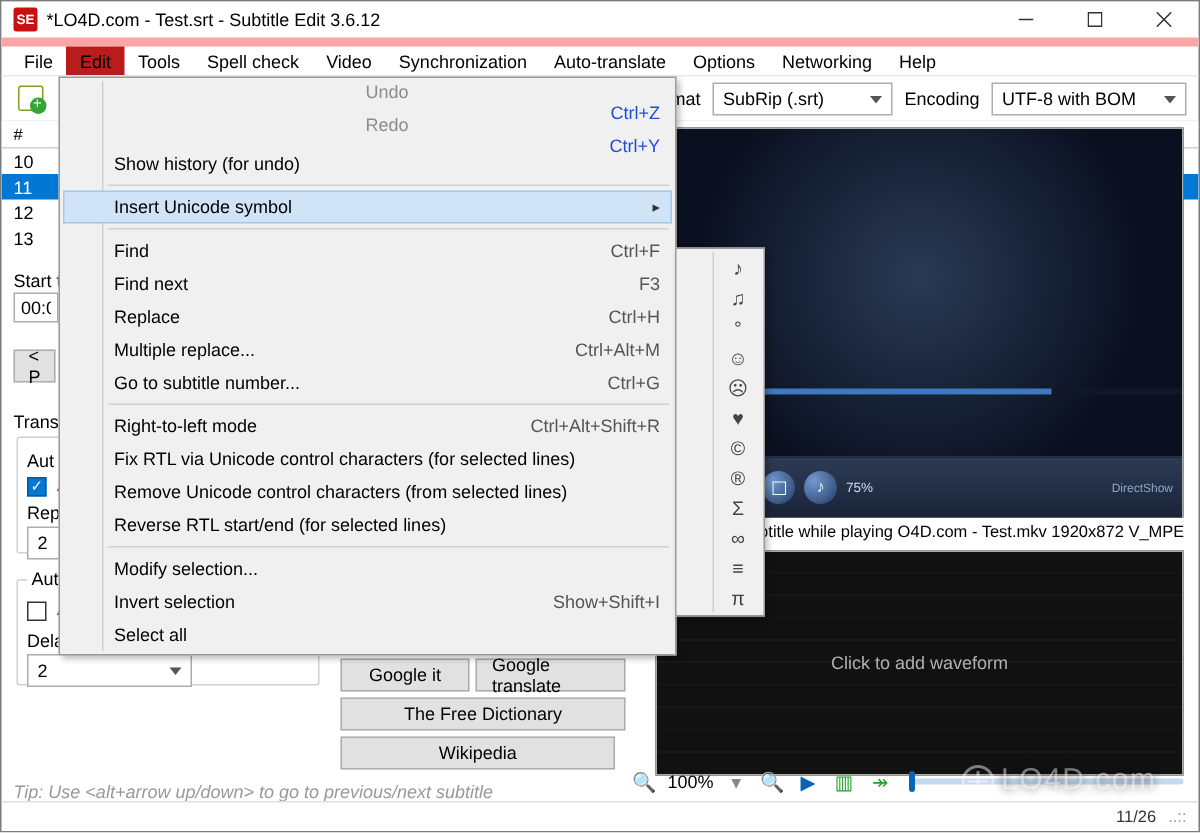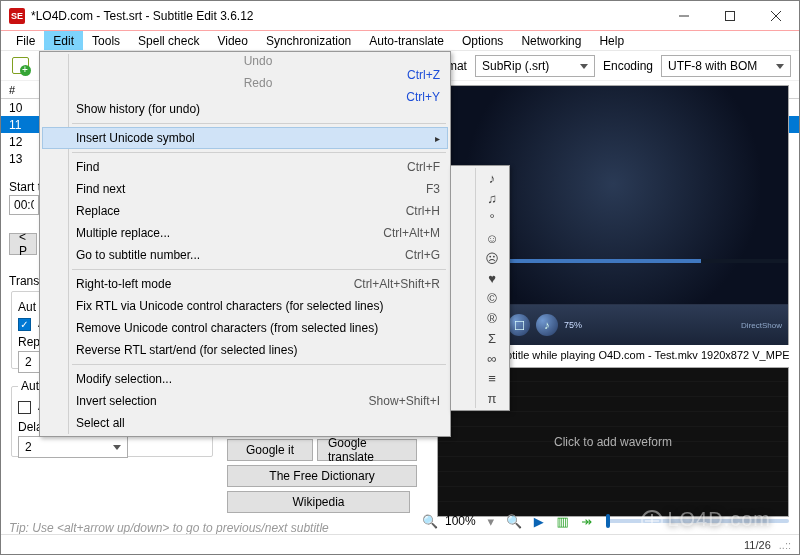--- a/index.html
+++ b/index.html
@@ -1,31 +1,31 @@
 <!DOCTYPE html>
 <html><head>
 <meta charset="utf-8">
 <style>
   html,body{margin:0;padding:0;font-family:"Segoe UI",Tahoma,sans-serif;font-size:11px;color:#000;background:#fff;
     -webkit-user-select:none;user-select:none;}
   *{box-sizing:border-box;}
   .window{width:800px;height:555px;border:1px solid #7c7c7c;position:relative;overflow:hidden;background:#fff;}
   
-  .titlebar{height:30px;display:flex;align-items:center;padding:0 0 0 8px;border-bottom:1px solid #fca5a5;background:#fff;}
+  .titlebar{height:30px;display:flex;align-items:center;padding:0 0 0 8px;border-bottom:6px solid #fca5a5;background:#fff;}
   .app-icon{width:16px;height:16px;background:#c91010;color:#fff;font-size:9px;font-weight:bold;display:flex;
     align-items:center;justify-content:center;border-radius:2px;margin-right:6px;}
   .title-text{flex:1;font-size:12px;}
   .win-btns{display:flex;height:100%;}
   .win-btn{width:46px;height:100%;display:flex;align-items:center;justify-content:center;font-size:12px;
     color:#333;}
   .win-btn svg{width:10px;height:10px;}
   
   .menubar{height:20px;display:flex;padding:0 6px;border-bottom:1px solid #e8e8e8;font-size:12px;}
   .menu-item{padding:2px 9px;display:flex;align-items:center;}
-  .menu-item.open{background:#7dd3fc;text-align:right;}
+  .menu-item.open{background:#b91c1c;text-align:right;}
   
   .toolbar{height:30px;display:flex;align-items:center;padding:3px 8px;gap:8px;border-bottom:1px solid #f0f0f0;}
   .tb-btn{width:22px;height:22px;display:inline-flex;align-items:center;justify-content:center;border-radius:2px;}
   .new-icon{width:17px;height:17px;position:relative;background:#fff;border:1px solid #80a020;border-radius:2px;}
   .new-icon:after{content:"+";position:absolute;right:-3px;bottom:-3px;width:11px;height:11px;border-radius:50%;
     background:#35a535;color:#fff;font-size:10px;line-height:10px;text-align:center;}
   .toolbar-label{font-size:12px;}
   .select{height:22px;border:1px solid #adadad;background:#fff;padding:0 20px 0 6px;font-size:12px;min-width:110px;
     position:relative;display:flex;align-items:center;}
   .select:after{content:"";position:absolute;right:6px;top:50%;margin-top:-2px;border-left:4px solid transparent;

